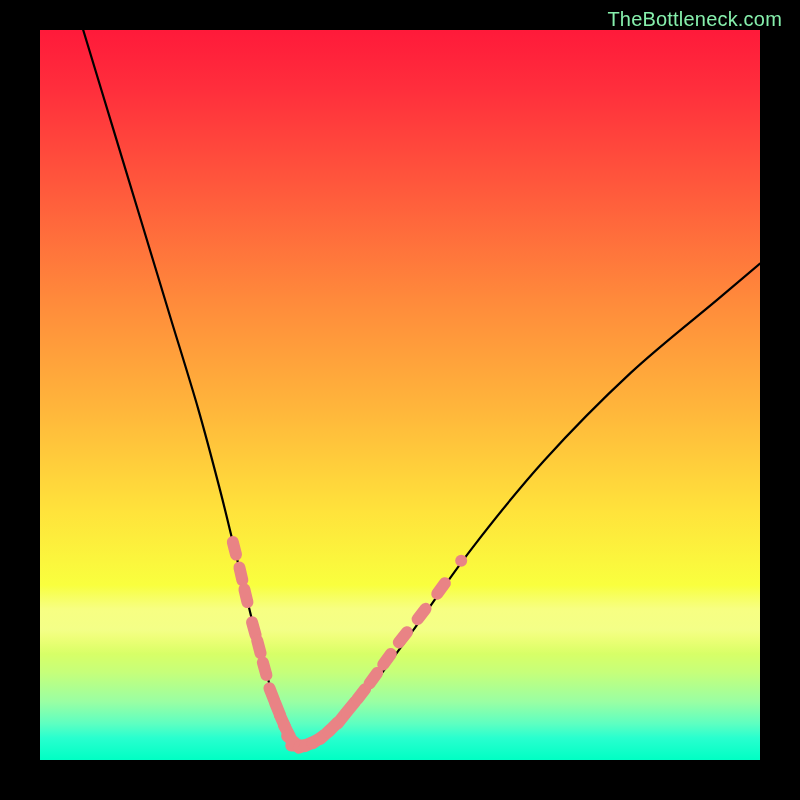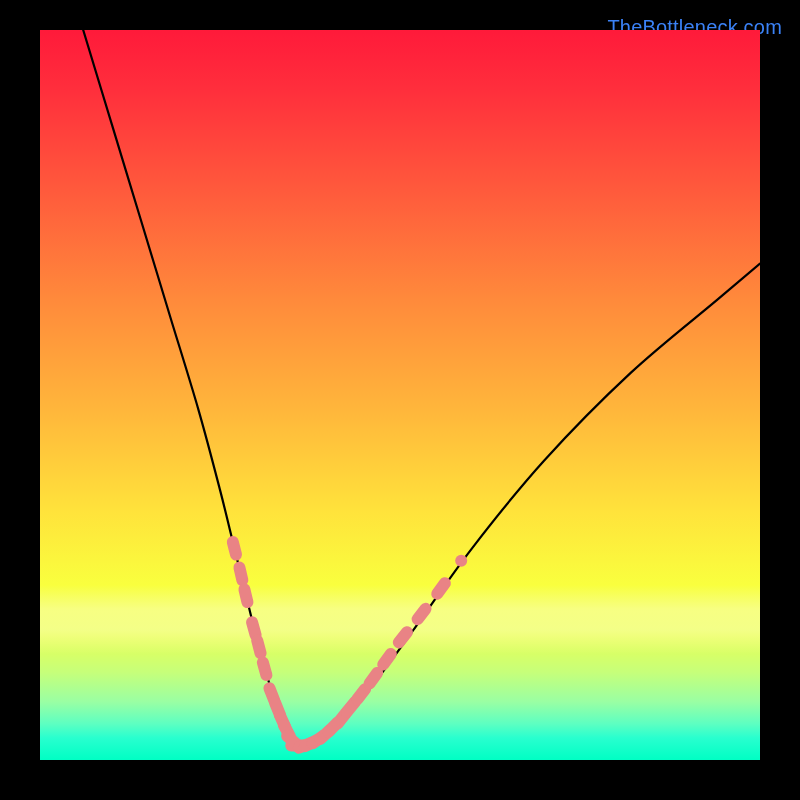--- a/index.html
+++ b/index.html
@@ -64,23 +64,23 @@
   }
   svg.curve {
     position: absolute;
     left: 0;
     top: 0;
     width: 100%;
     height: 100%;
   }
   .watermark {
     position: absolute;
-    top: 16px;
+    top: 8px;
     right: 18px;
-    color: #3b82f6;
+    color: #86efac;
     font-size: 20px;
     font-weight: 500;
     letter-spacing: 0.2px;
   }
 </style>
 </head>
 <body>
 
 <div class="frame">
 

